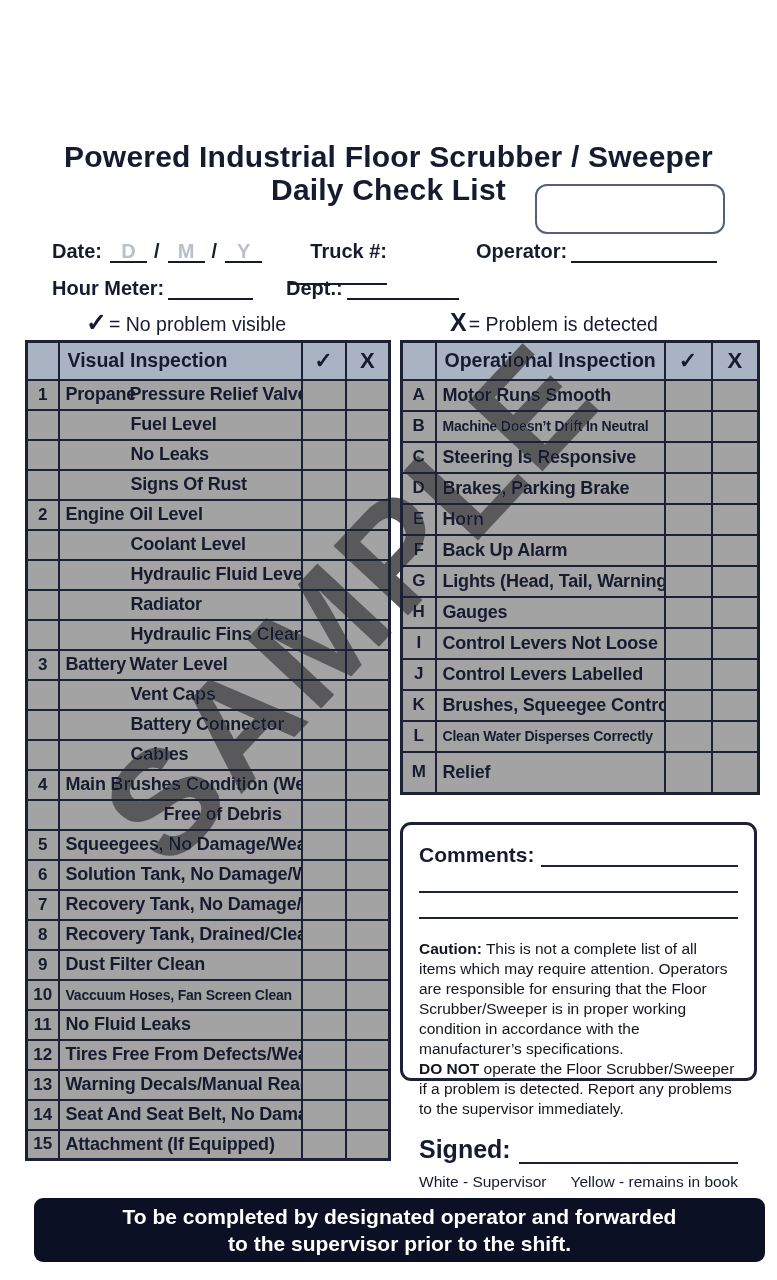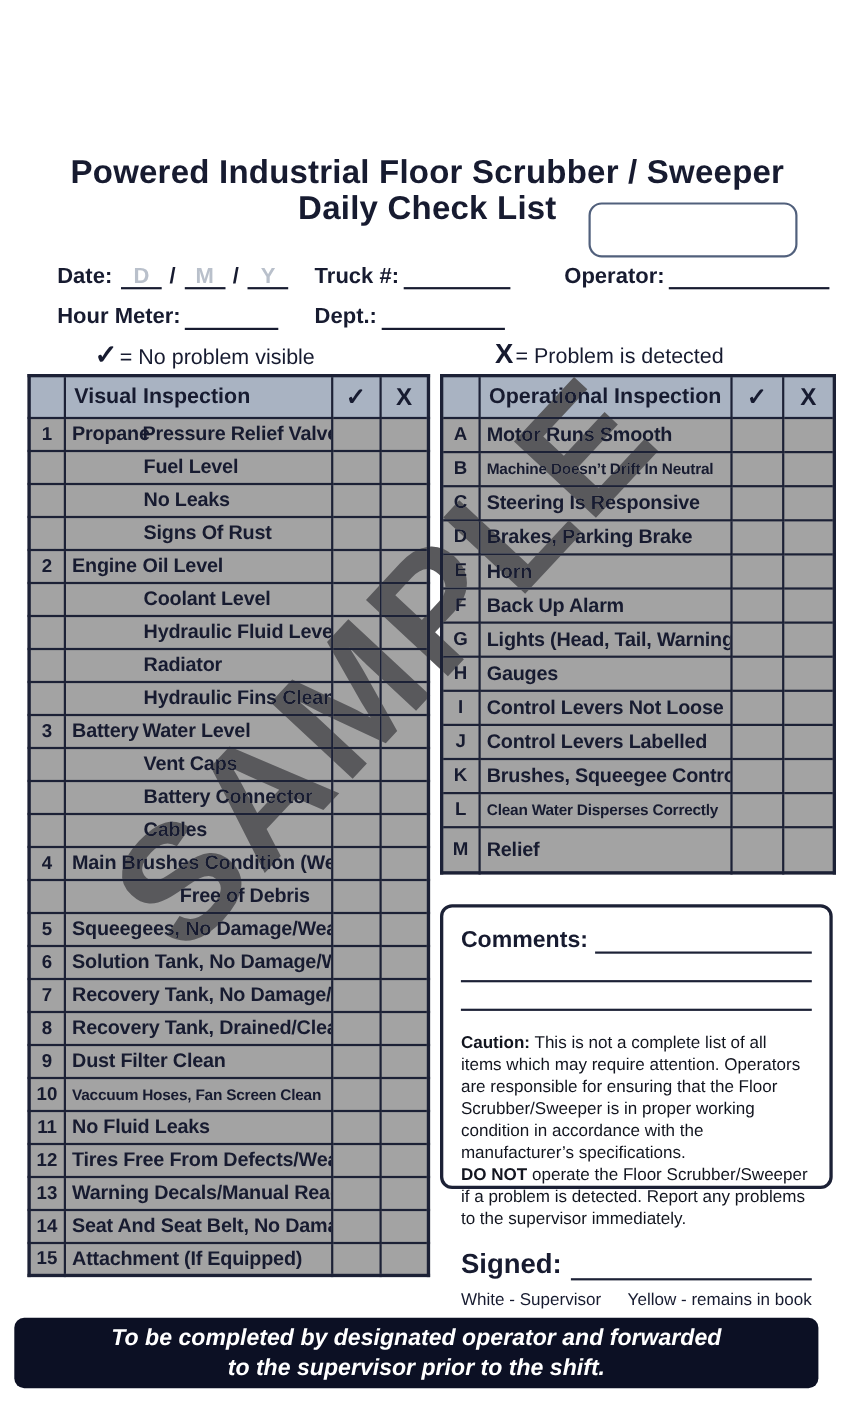--- a/index.html
+++ b/index.html
@@ -54,23 +54,23 @@
   .comments-row { display: flex; align-items: flex-end; }
   .comments-label { font-weight: bold; font-size: 21px; }
   .comments-line { flex: 1; border-bottom: 2.5px solid #1c2136; height: 18px; margin-left: 6px; }
   .cline { border-bottom: 2.5px solid #1c2136; height: 26px; }
   .caution { margin-top: 20px; font-size: 15.5px; line-height: 20px; color: #12151f; }
   .signed-row { display: flex; align-items: flex-end; margin-top: 16px; justify-content: space-between; }
   .signed-label { font-weight: bold; font-size: 25px; }
   .signed-line { flex: 1; border-bottom: 2px solid #1c2136; height: 22px; margin-left: 8px; }
   .copies-row { display: flex; justify-content: space-between; margin-top: 9px; font-size: 15.5px; }
   
-  #footer-bar { position: absolute; left: 13px; top: 1198px; width: 731px; height: 64px;
+  #footer-bar { position: absolute; left: 34px; top: 1198px; width: 731px; height: 64px;
     background: #0c1024; border-radius: 9px; color: #ffffff; text-align: center;
-    font-weight: bold; font-size: 21px; line-height: 27px; padding-top: 5px; font-style: italic; }
+    font-weight: bold; font-size: 21px; line-height: 27px; padding-top: 5px; }
   
   #watermark { position: absolute; left: 350px; top: 603px;
     transform: translate(-50%,-50%) rotate(-47deg);
     font-size: 148px; font-weight: bold; letter-spacing: 4px; color: #59595c;
     mix-blend-mode: darken; z-index: 30; pointer-events: none; white-space: nowrap; }
 </style>
 </head>
 <body>
 
 <div class="title-wrap">
@@ -81,25 +81,25 @@
 <div class="sticker"></div>
 
 <div class="frow" style="left:52px; top:240px;">
   <span class="flabel">Date:</span>
   <span class="dslot">D</span>
   <span class="dsep">/</span>
   <span class="dslot">M</span>
   <span class="dsep">/</span>
   <span class="dslot">Y</span>
 </div>
-<div class="frow" style="left:286px; top:240px;">
+<div class="frow" style="left:286px; top:240px;flex-direction:column;">
   <span class="flabel">Truck #:</span>
   <span class="fline" style="width:97px;"></span>
 </div>
-<div class="frow" style="left:513px; top:240px;">
+<div class="frow" style="left:476px; top:240px;">
   <span class="flabel">Operator:</span>
   <span class="fline" style="width:146px;"></span>
 </div>
 <div class="frow" style="left:52px; top:277px;">
   <span class="flabel">Hour Meter:</span>
   <span class="fline" style="width:85px;"></span>
 </div>
 <div class="frow" style="left:286px; top:277px;">
   <span class="flabel">Dept.:</span>
   <span class="fline" style="width:112px;"></span>

